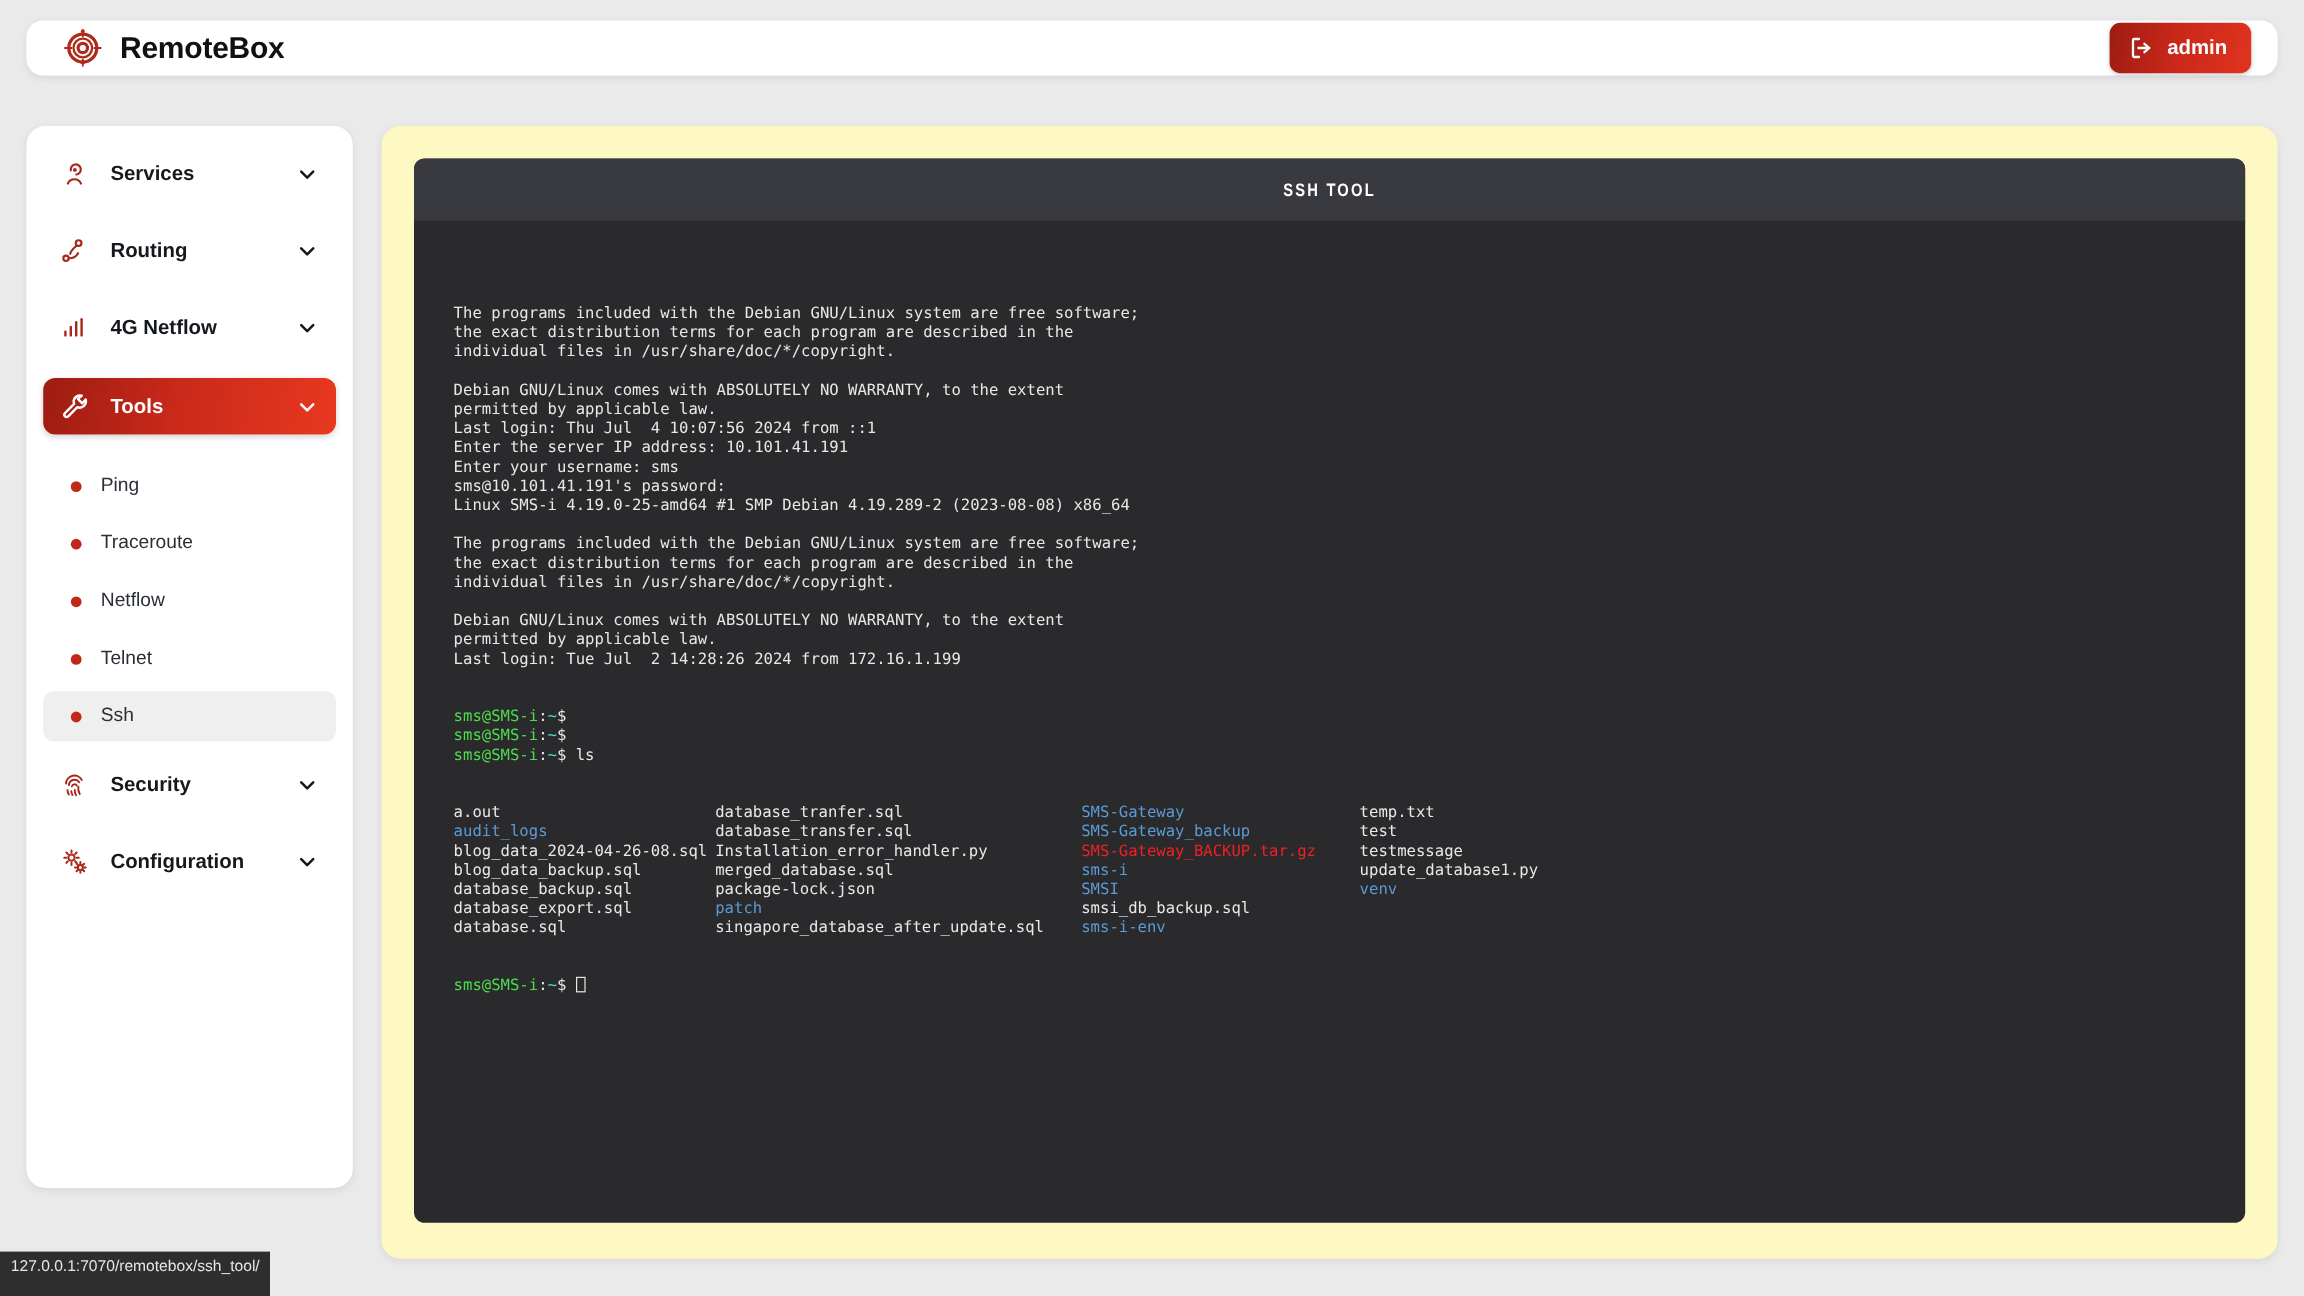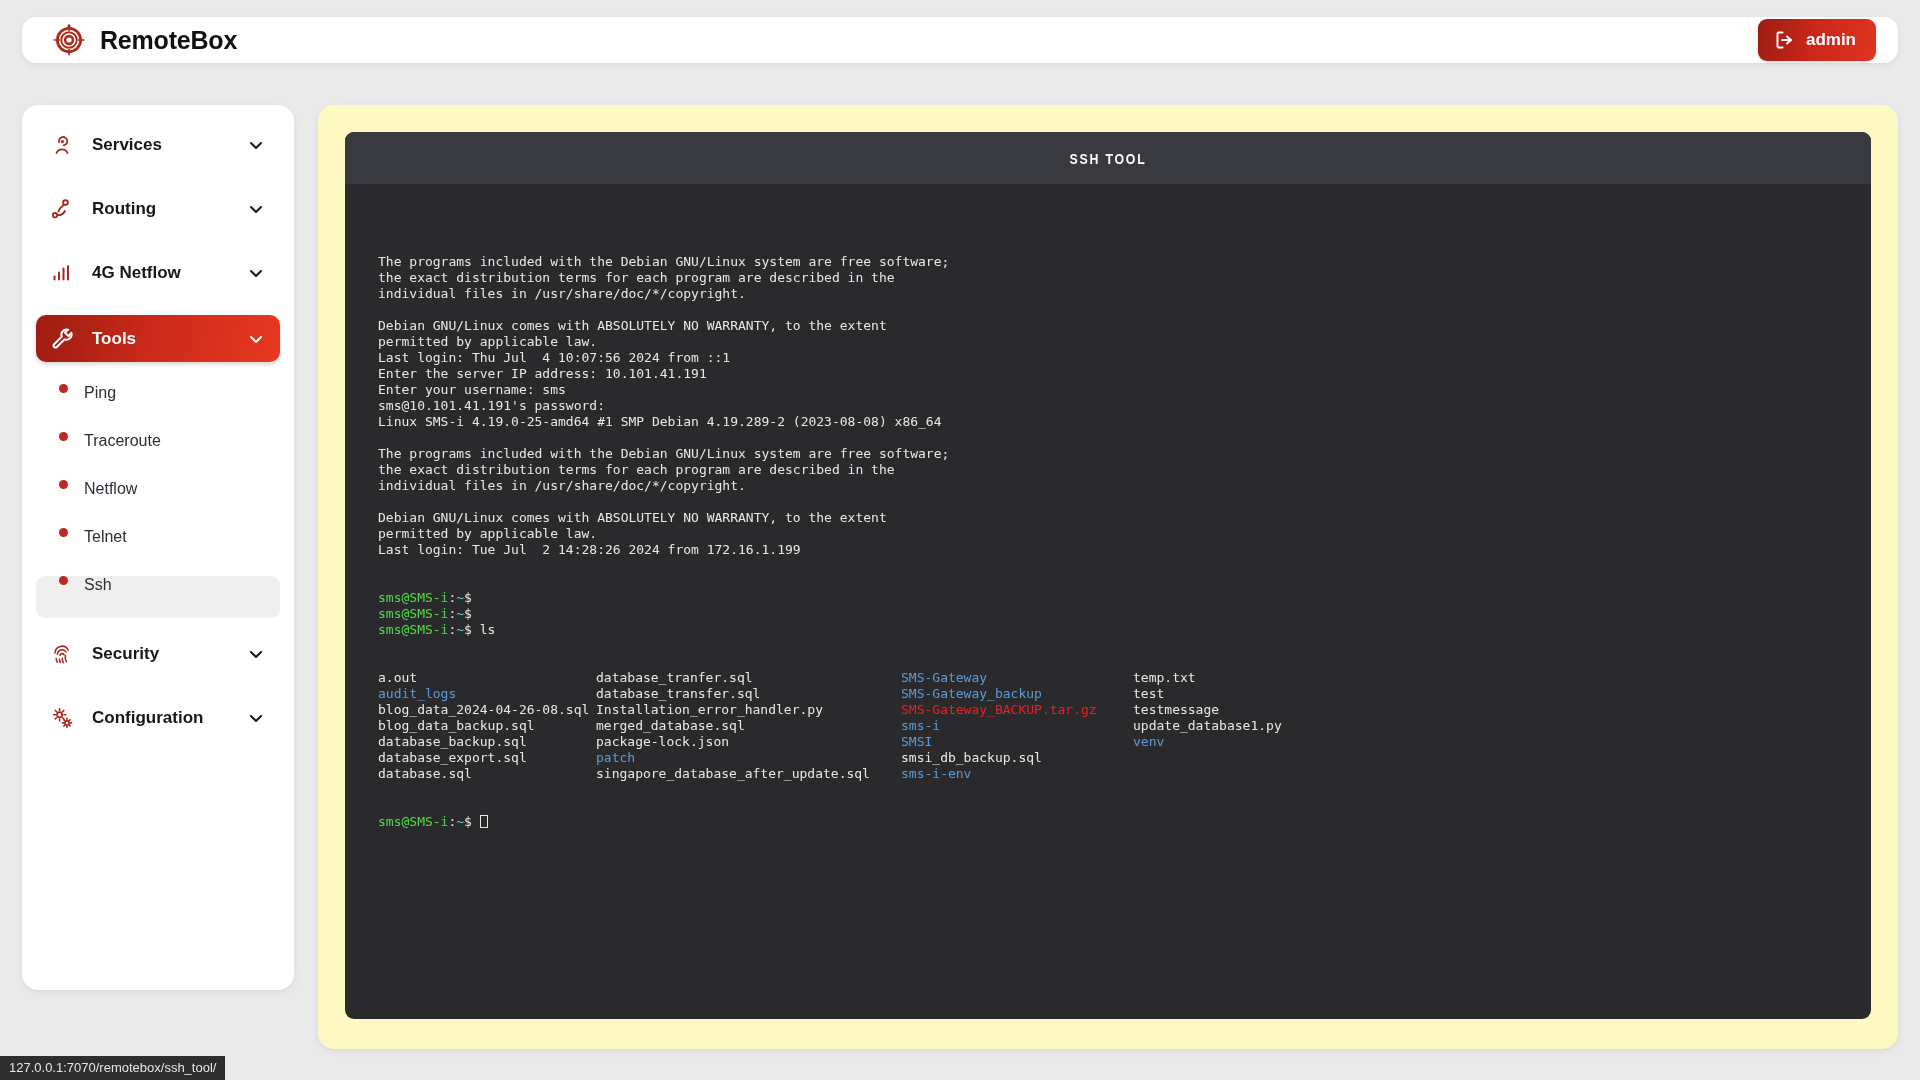--- a/index.html
+++ b/index.html
@@ -116,20 +116,21 @@
     margin-bottom: 22px;
   }
   .nav-item.active .nav-label,
   .nav-item.active .nav-chevron { color: #ffffff; }
   .nav-item.active .nav-icon { color: #ffffff; }
 
   .subnav { margin: 0 0 14px 0; }
 
   .subnav-item {
     display: flex;
+    align-items: center;
     height: 42px;
     border-radius: 9px;
     padding-left: 23px;
     margin-bottom: 6px;
     cursor: pointer;
   }
   .subnav-item.selected { background: #efefef; }
 
   .subnav-dot {
     width: 9px;
@@ -224,21 +225,21 @@
   }
 
   
   .statusbar {
     position: absolute;
     left: 0;
     bottom: 0;
     background: #2e2e2e;
     color: #e6e6e6;
     font-size: 13px;
-    padding: 4px 9px 5px 9px;
+    padding: 4px 9px 18px 9px;
     font-family: "Liberation Sans", sans-serif;
     white-space: nowrap;
   }
 </style>
 </head>
 <body>
 
 <div class="topbar">
   <div class="brand">
     <span class="brand-logo">

